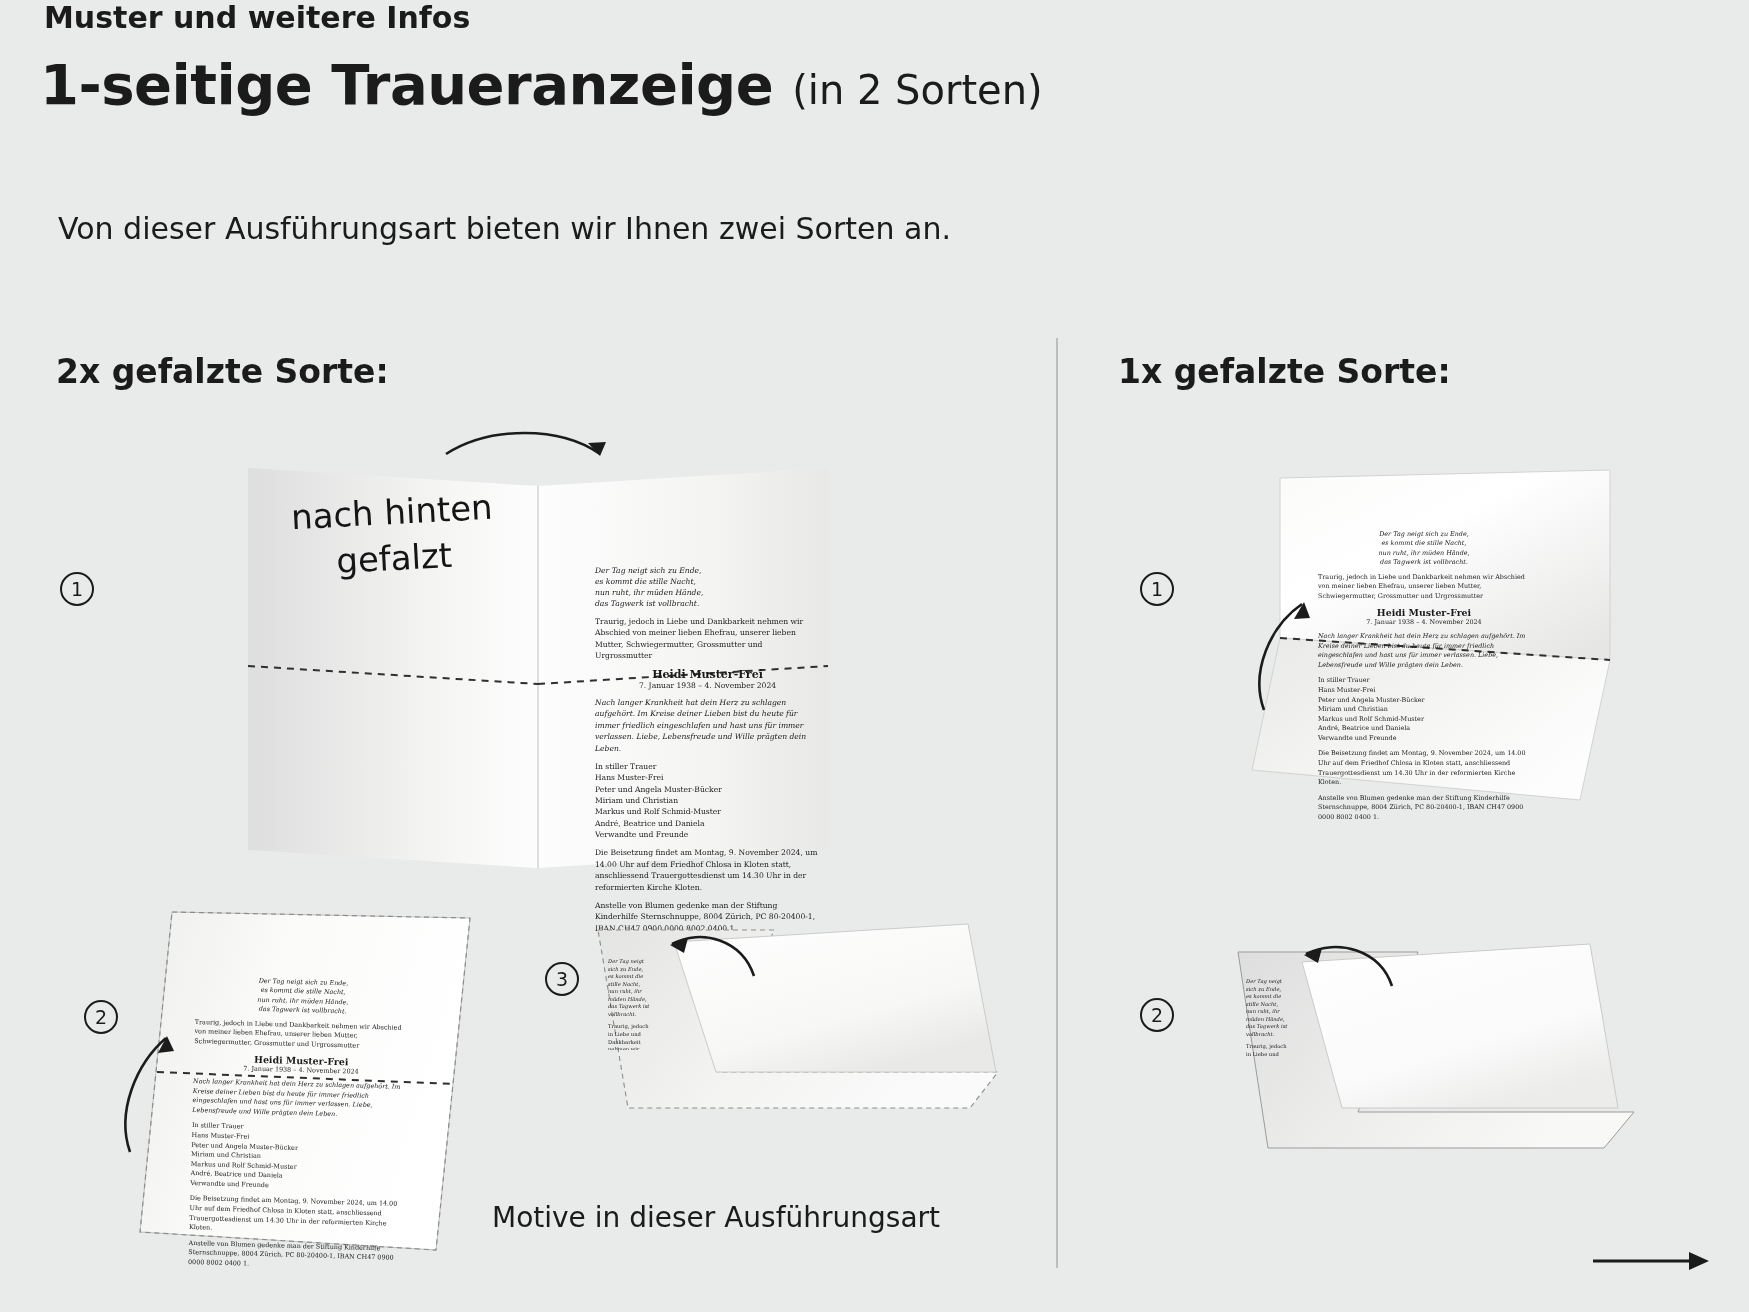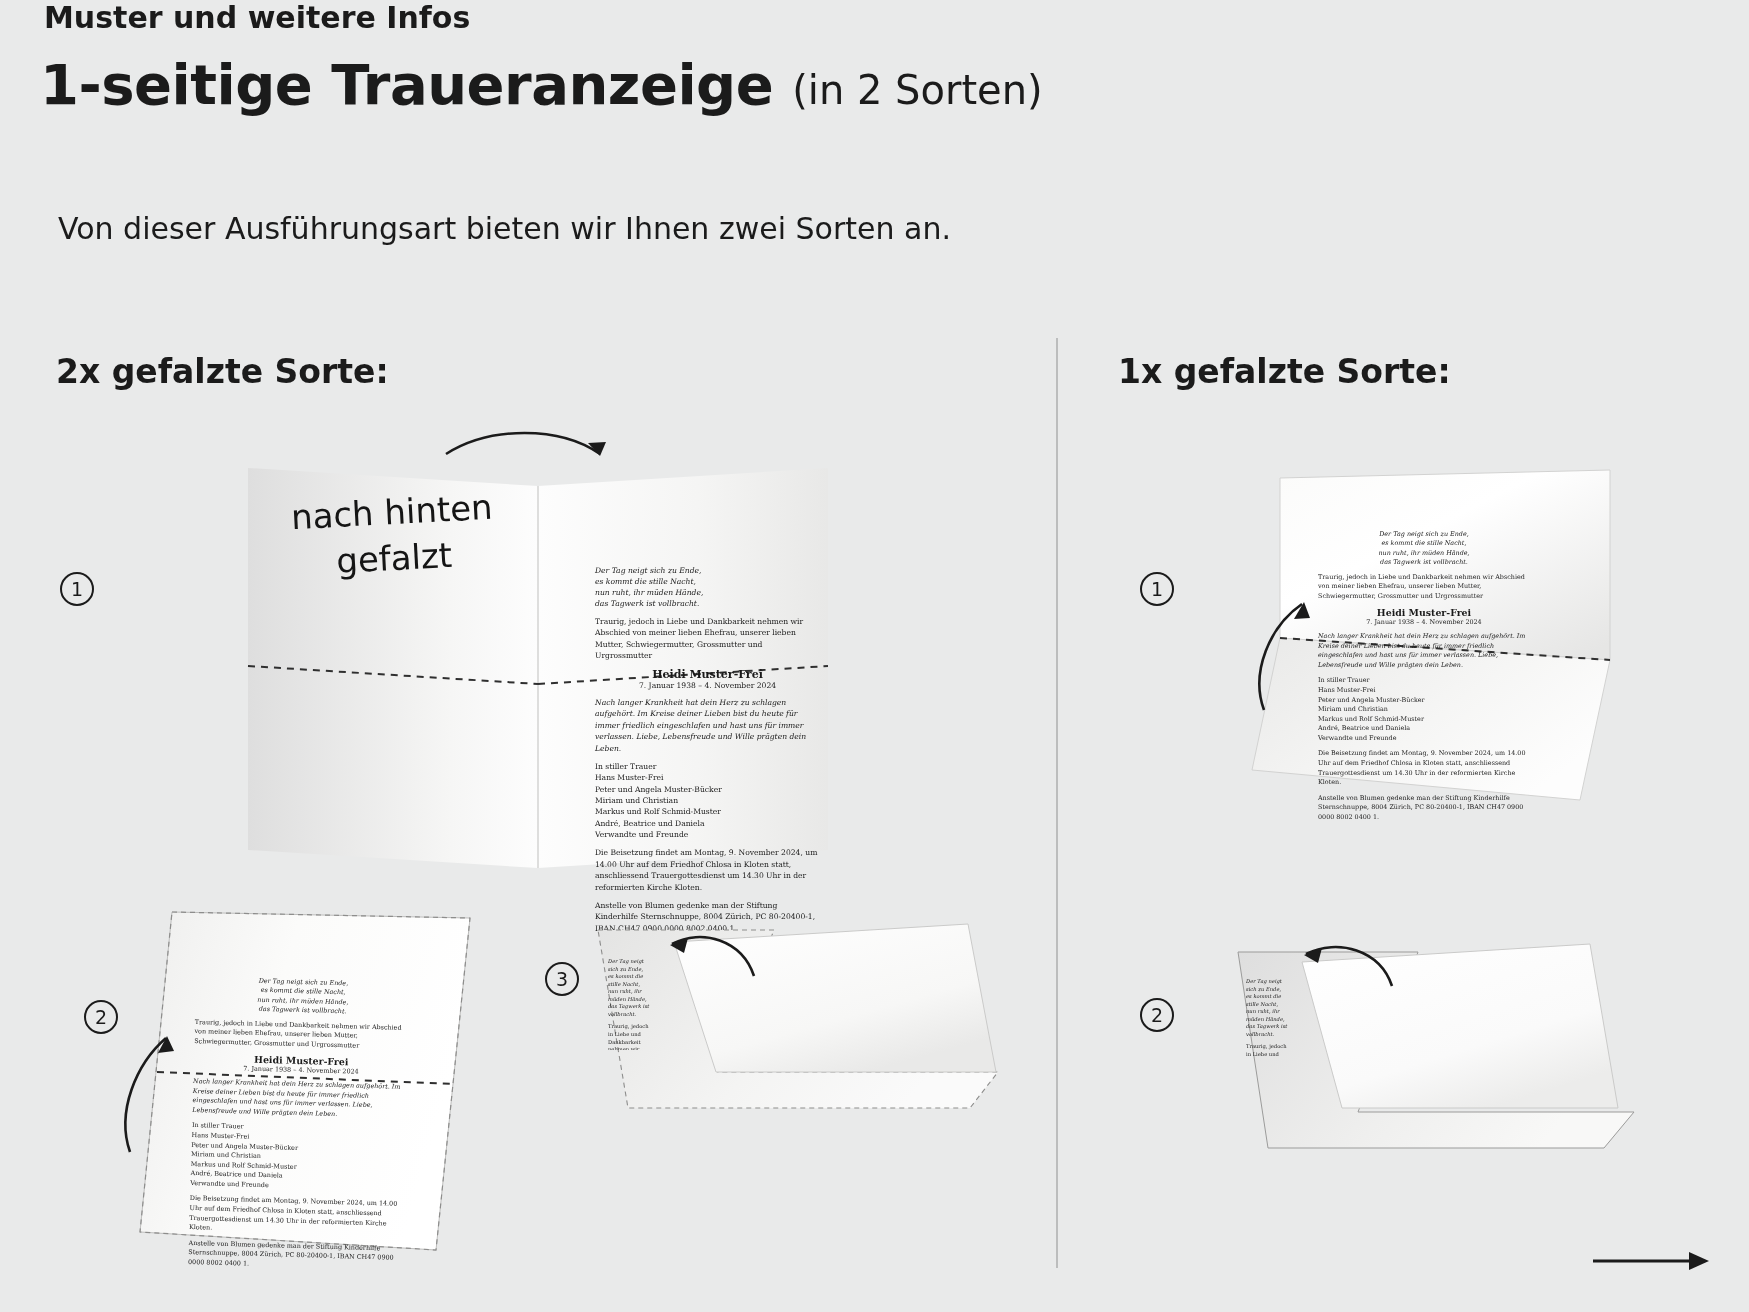--- a/index.html
+++ b/index.html
@@ -287,21 +287,21 @@
 </div>
 
 <div style="position:absolute; left:658px; top:918px;">
   <svg width="130" height="80">
     <path d="M96,58 C84,22 44,10 14,26" fill="none" stroke="#1b1b1b" stroke-width="2.6"></path>
     <polygon points="12,27 30,20 26,35" fill="#1b1b1b"></polygon>
   </svg>
 </div>
 
 <div class="caption" id="caption-motive">
-  <br>
+  <span>Motive in dieser Ausführungsart</span><br>
 </div>
 
 <div class="step-num" style="left:1140px; top:572px;">1</div>
 
 <div style="position:absolute; left:1280px; top:470px;">
   <svg width="400" height="420">
     <defs>
       <linearGradient id="gR1" x1="0" y1="0" x2="0.9" y2="1">
         <stop offset="0%" stop-color="#fbfbfa"></stop>
           <stop offset="40%" stop-color="#ffffff"></stop>

